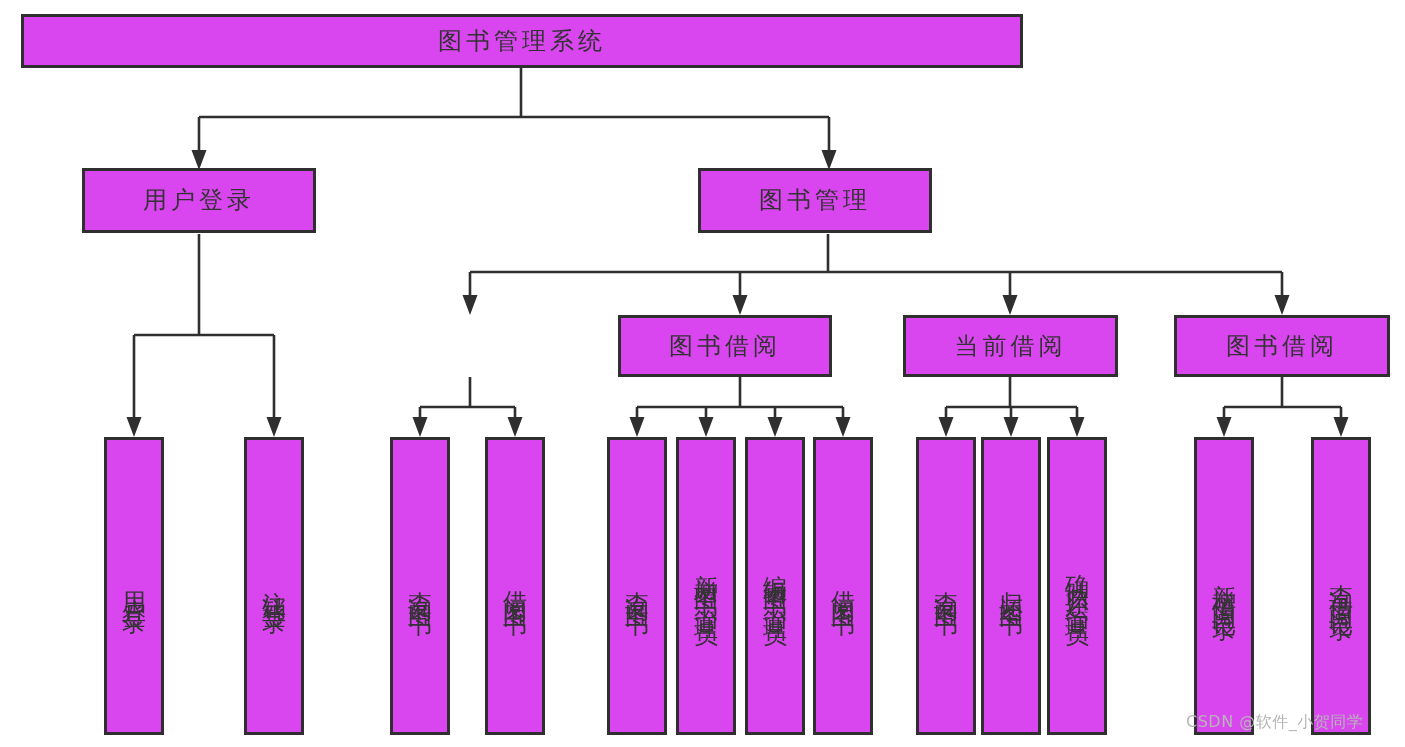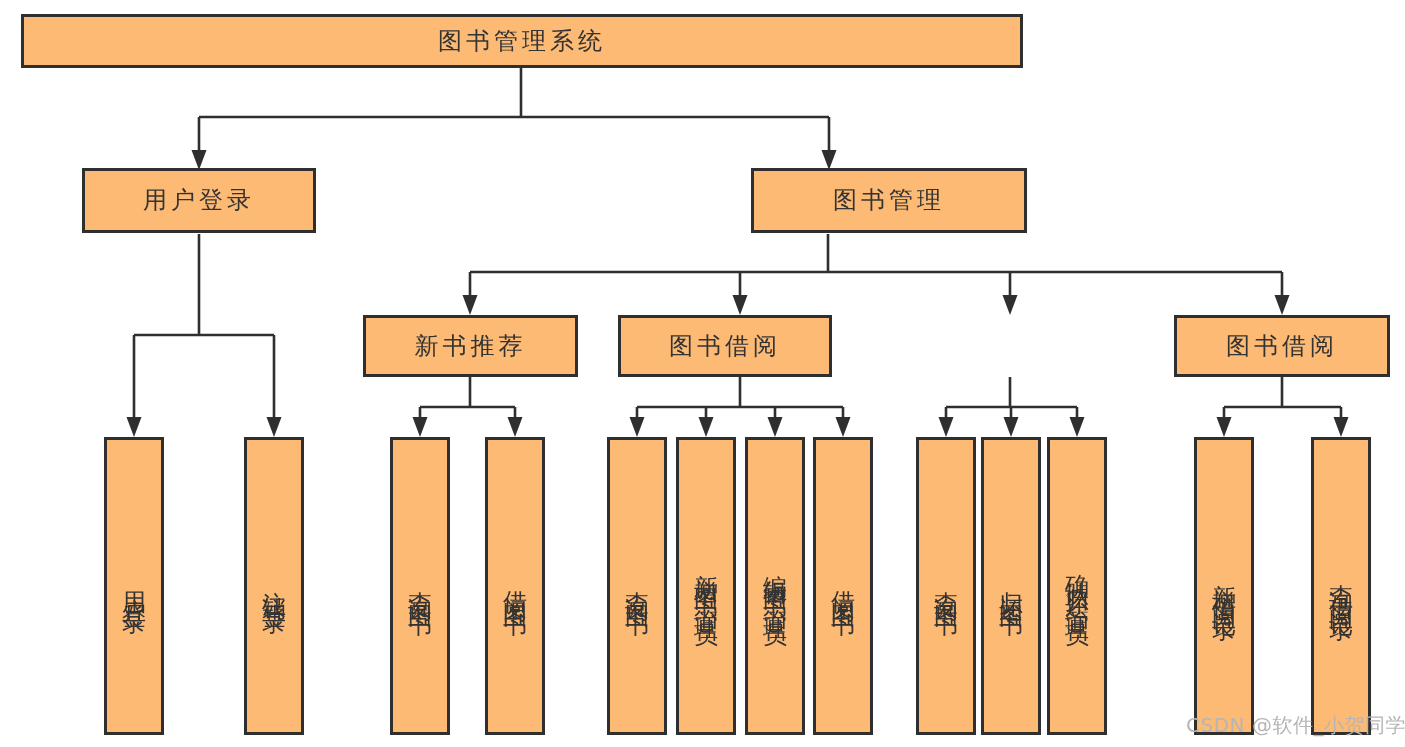--- a/index.html
+++ b/index.html
@@ -9,33 +9,33 @@
     font-family:"DejaVu Sans",sans-serif;
     color:var(--text,#333333);
     overflow:hidden;
   }
   svg.connectors{position:absolute;left:0;top:0;display:block;}
   svg.connectors path{stroke:var(--line,#2f2f2f);stroke-width:2.6;fill:none;}
   svg.connectors polygon{fill:var(--line,#2f2f2f);stroke:none;}
   .box{
     position:absolute;box-sizing:border-box;
     border:3px solid var(--line,#2f2f2f);
-    background:#fdba74;
+    background:#d946ef;
     display:flex;align-items:center;justify-content:center;
   }
   .box.h span{
     font-size:24px;letter-spacing:4px;white-space:nowrap;line-height:1.2;
   }
   .box.v span{
     writing-mode:vertical-rl;text-orientation:mixed;
     font-size:24px;letter-spacing:7px;line-height:1;white-space:nowrap;
   }
   .watermark{
     position:absolute;left:1186px;top:712px;
-    font-size:20px;letter-spacing:0.5px;white-space:nowrap;
+    font-size:16px;letter-spacing:0.5px;white-space:nowrap;
     color:var(--wm,#b5b5b5);
   }
 </style>
 </head>
 <body>
 
 <div class="stage" style="--line: #2f2f2f; --text: #333333; --wm: #b5b5b5; --bg: #ffffff;">
 
   <svg class="connectors" width="1405" height="747" viewBox="0 0 1405 747">
     <path d="M521 68V117
@@ -72,29 +72,29 @@
     <polygon points="1333.5,417 1348.5,417 1341,437"></polygon>
   </svg>
 
   <div class="box h" style="left:21px;top:14px;width:1002px;height:54px">
     <span>图书管理系统</span>
   </div>
 
   <div class="box h" style="left:82px;top:168px;width:234px;height:65px">
     <span>用户登录</span>
   </div>
-  <div class="box h" style="left:751px;top:168px;width:276px;height:65px">
+  <div class="box h" style="left:698px;top:168px;width:234px;height:65px">
     <span>图书管理</span>
   </div>
 
-  <div class="box h" style="left:363px;top:315px;width:215px;height:62px">
-    <span>新书推荐</span>
-  </div>
   <div class="box h" style="left:618px;top:315px;width:214px;height:62px">
     <span>图书借阅</span>
+  </div>
+  <div class="box h" style="left:903px;top:315px;width:215px;height:62px">
+    <span>当前借阅</span>
   </div>
   <div class="box h" style="left:1174px;top:315px;width:216px;height:62px">
     <span>图书借阅</span>
   </div>
 
   <div class="box v" style="left:104px;top:437px;width:60px;height:298px">
     <span>用户登录</span>
   </div>
   <div class="box v" style="left:244px;top:437px;width:60px;height:298px">
     <span>注销登录</span>

